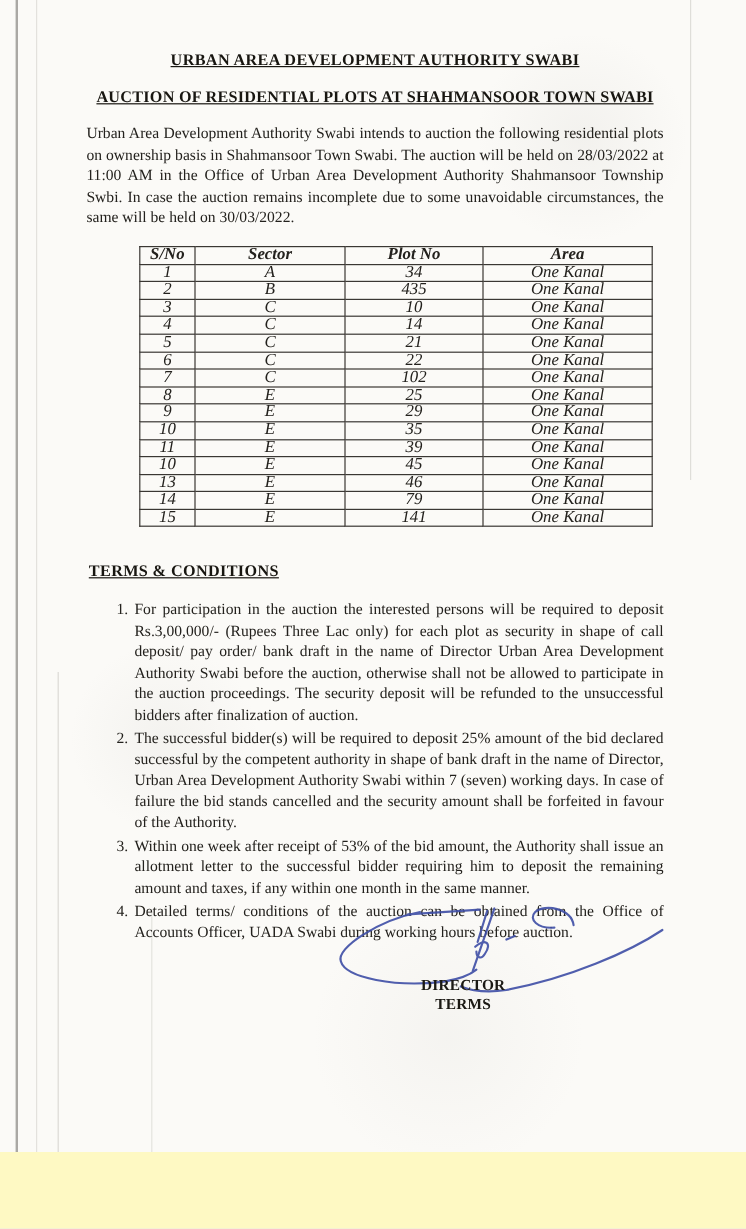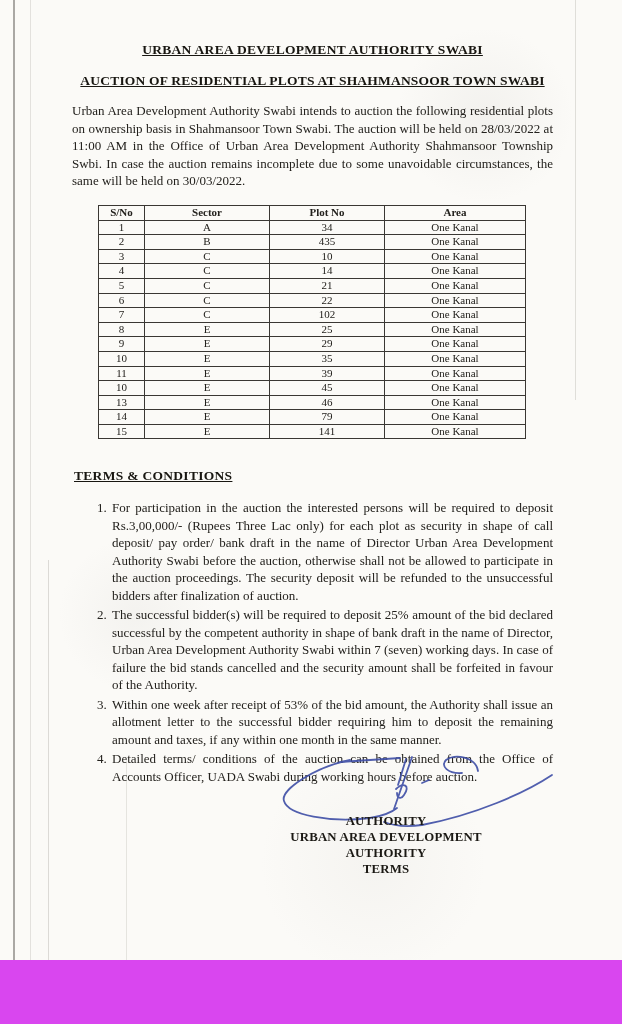--- a/index.html
+++ b/index.html
@@ -1,18 +1,18 @@
 <!DOCTYPE html>
 <html><head>
 <meta charset="utf-8">
 <style>
   html,body{margin:0;padding:0;background:#e8e8e8;}
   .page{
     position:relative;width:622px;height:1024px;margin:0 auto;
-    background:#d946ef;overflow:hidden;
+    background:#fef9c3;overflow:hidden;
     font-family:"Liberation Serif","DejaVu Serif",serif;
     color:#201e1b;
   }
   
   .scan{
     position:absolute;left:0;top:0;width:622px;height:960px;
     background:
       radial-gradient(circle at 78% 12%, rgba(190,188,182,.14), transparent 9%),
       radial-gradient(circle at 22% 64%, rgba(190,188,182,.12), transparent 10%),
       radial-gradient(circle at 60% 90%, rgba(200,198,192,.12), transparent 12%),
@@ -32,22 +32,22 @@
     text-decoration:underline;margin:0 0 15px 0;color:#181611;
   }
   .doc-subtitle{
     text-align:center;font-weight:bold;font-size:13.5px;letter-spacing:.2px;
     text-decoration:underline;margin:0 0 13px 0;color:#181611;
   }
   .intro{
     margin:0;font-size:13px;line-height:17.6px;text-align:justify;color:#23211d;
   }
 
-  .plots{margin:15px 0 0 26px;border-collapse:collapse;table-layout:fixed;width:427px;
-    font-size:11px;color:#23211d;}
+  .plots{margin:15px 0 0 44px;border-collapse:collapse;table-layout:fixed;width:427px;
+    font-size:14px;color:#23211d;font-style:italic;}
   .plots th,.plots td{
     border:1px solid #3a3733;text-align:center;padding:0 4px;height:13.6px;
     line-height:13.6px;overflow:hidden;white-space:nowrap;
   }
   .plots th{font-weight:bold;}
   .plots col.c1{width:46px;}
   .plots col.c2{width:125px;}
   .plots col.c3{width:115px;}
   .plots col.c4{width:141px;}
 
@@ -214,20 +214,19 @@
           <path d="M 80,15 C 45,22 10,45 14,56 C 18,70 60,78 100,73 C 112,71 121,68 127,63"></path>
           <path d="M 142,12 L 124,64"></path>
           <path d="M 136,14 L 128,40"></path>
           <path d="M 126,44 C 133,37 141,40 134,50 C 131,55 127,53 127,48"></path>
           <path d="M 152,38 L 159,35"></path>
           <path d="M 208,26 C 206,12 184,8 176,15 C 170,21 178,29 192,28"></path>
           <path d="M 282,30 C 255,48 205,70 152,80 C 138,82 124,81 114,77"></path>
         </g>
       </svg>
       <div class="sig-block">
-        <p class="sig-line">AUTHORITY</p>
-        <p class="sig-line">URBAN AREA DEVELOPMENT AUTHORITY</p>
+        <p class="sig-line">DIRECTOR</p>
         <p class="sig-line">TERMS</p>
       </div>
     </div>
 
   </div>
 </div>
 
 </body></html>

